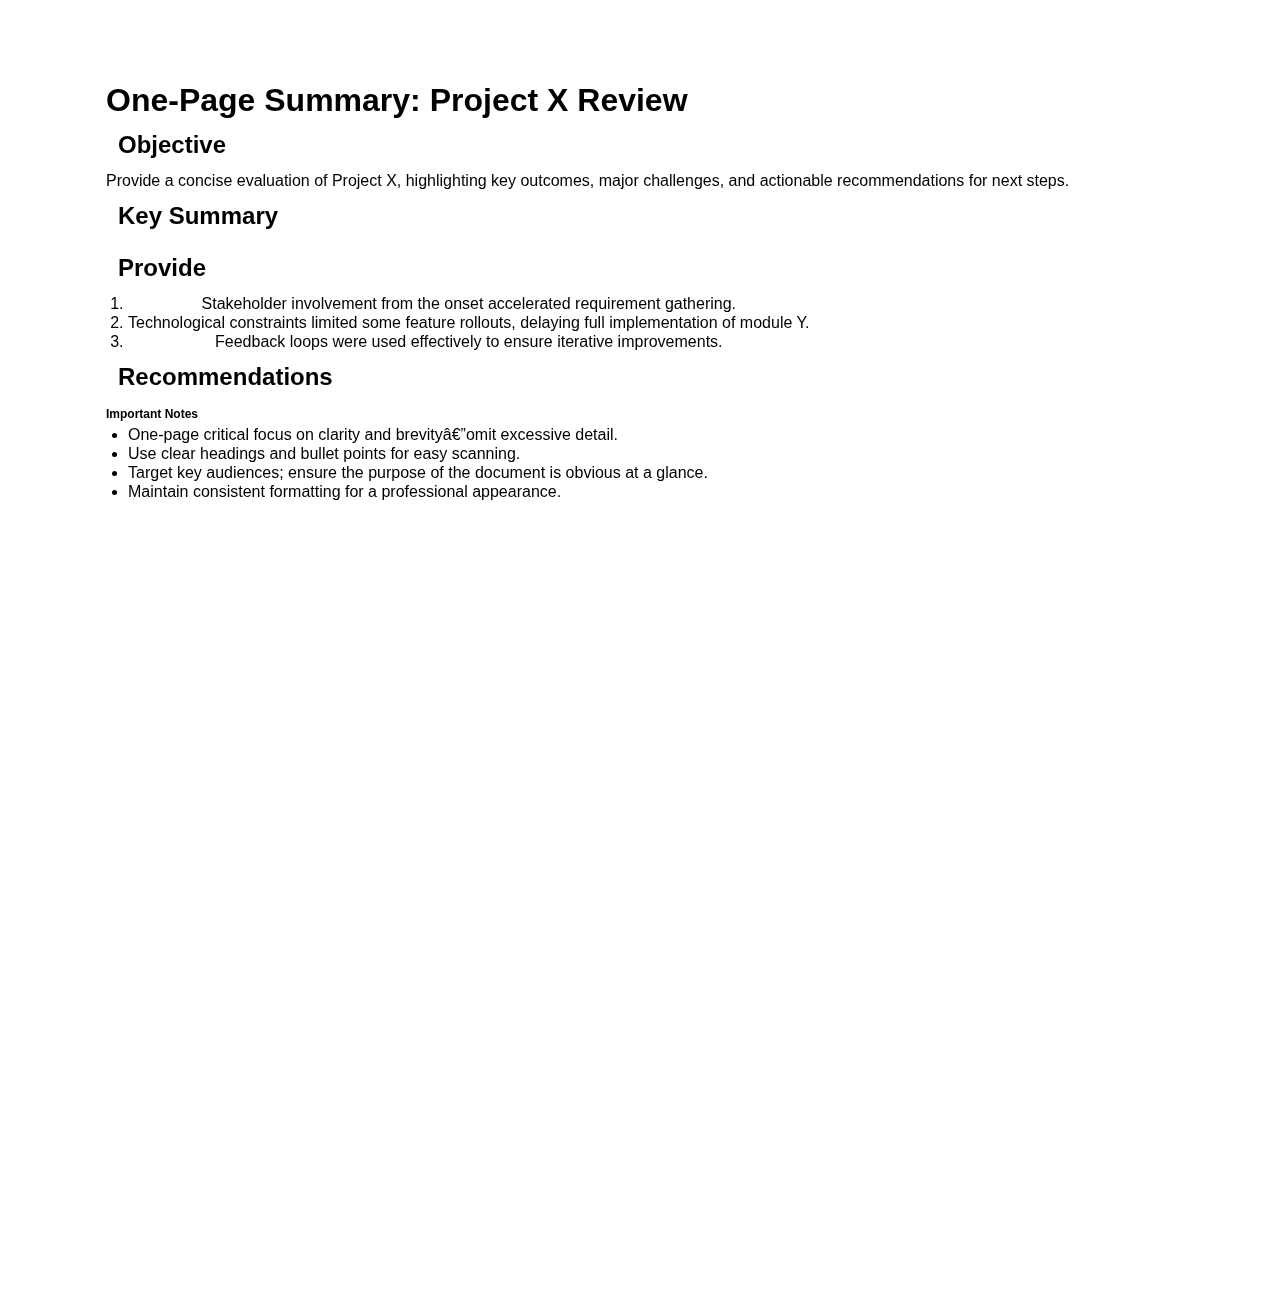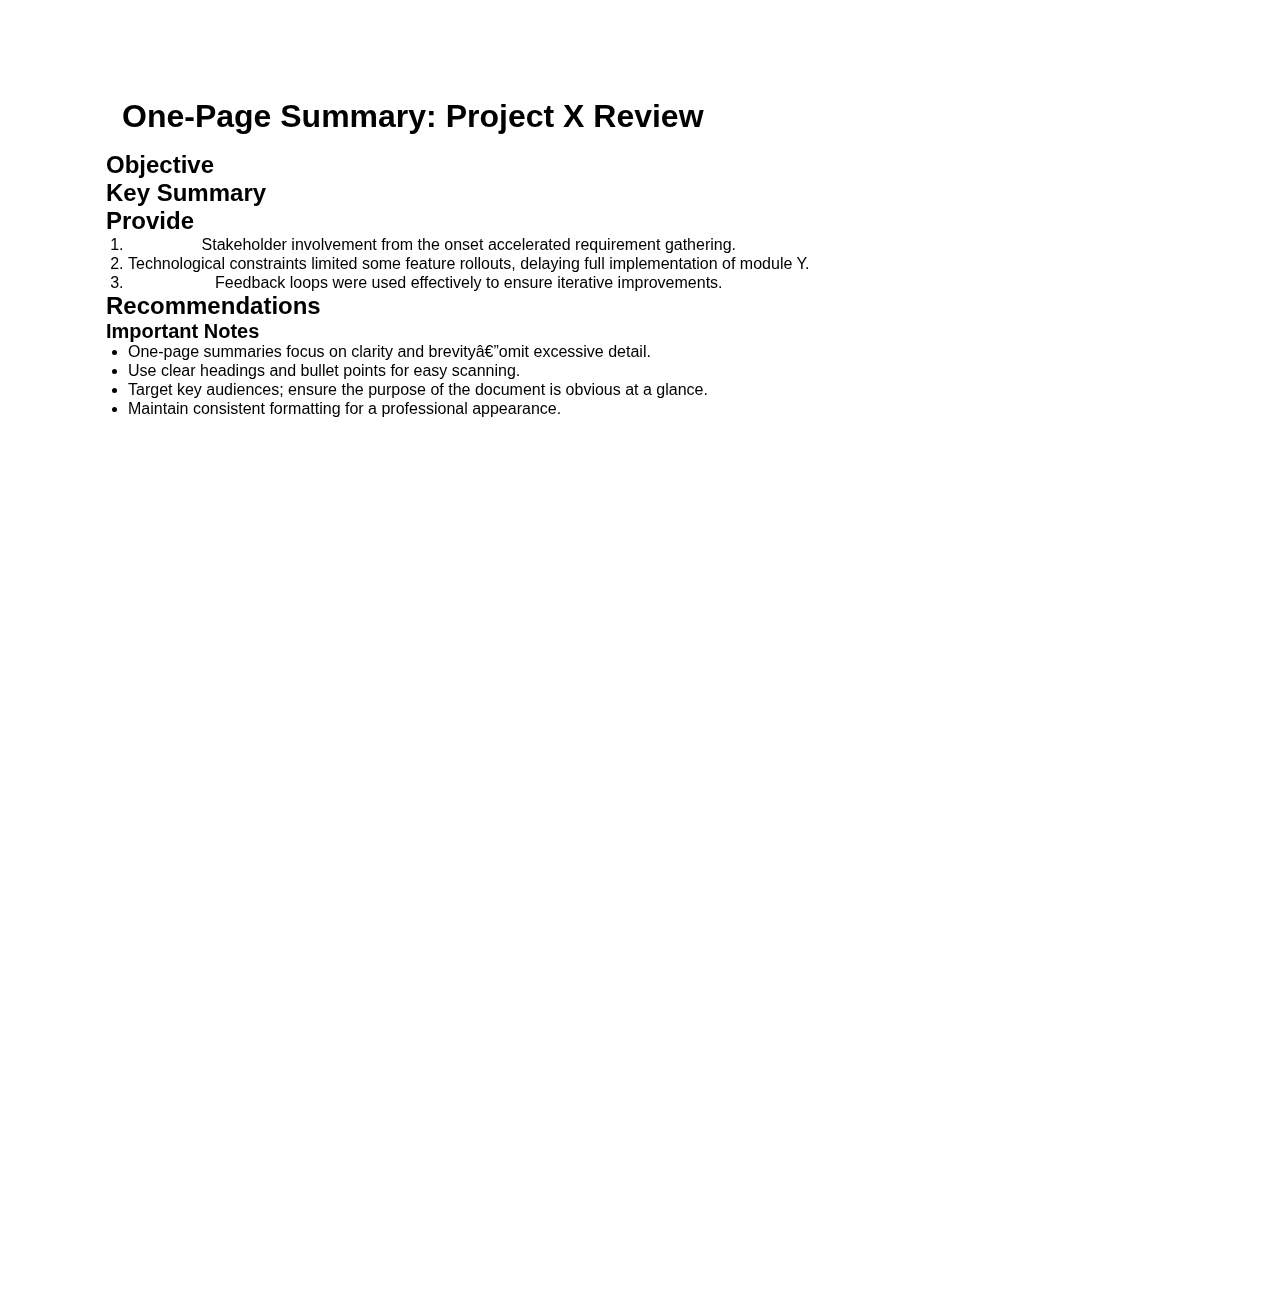--- a/index.html
+++ b/index.html
@@ -17,30 +17,30 @@
     background: #ffffff;
     padding: 82px 66px 0 106px;
     display: flex;
     flex-direction: column;
     align-items: flex-start;
   }
   .doc h1 {
     font-size: 32px;
     line-height: 37px;
     font-weight: bold;
-    margin: 16px;
+    margin: 0;
   }
   .doc h2 {
     font-size: 24px;
     line-height: 28px;
     font-weight: bold;
-    margin: 0;
+    margin: 12px;
   }
   .doc h3 {
-    font-size: 20px;
+    font-size: 12px;
     line-height: 22px;
     font-weight: bold;
     margin: 0;
   }
   .doc p {
     margin: 0;
     line-height: 19px;
   }
   .doc ul, .doc ol {
     margin: 0;
@@ -62,33 +62,34 @@
   .m-notes-ul      { margin-top: 7px; }
 </style>
 </head>
 <body>
 
 <div class="doc">
 
   <h1>One-Page Summary: Project X Review</h1>
 
   <h2 class="m-objective-h">Objective</h2>
+  <p class="m-objective-p">Provide a concise evaluation of Project X, highlighting key outcomes, major challenges, and actionable recommendations for next steps.</p>
 
   <h2 class="m-keypoints-h">Key Summary</h2>
 
   <h2 class="m-findings-h">Provide</h2>
   <ol class="m-findings-ol">
     <li>Stakeholder involvement from the onset accelerated requirement gathering.</li>
     <li>Technological constraints limited some feature rollouts, delaying full implementation of module Y.</li>
     <li>Feedback loops were used effectively to ensure iterative improvements.</li>
   </ol>
 
   <h2 class="m-recs-h">Recommendations</h2>
 
   <h3 class="m-notes-h">Important Notes</h3>
   <ul class="m-notes-ul">
-    <li>One-page summaries focus on clarity and brevityâ€”omit excessive detail.</li>
+    <li>One-page critical focus on clarity and brevityâ€”omit excessive detail.</li>
     <li>Use clear headings and bullet points for easy scanning.</li>
     <li>Target key audiences; ensure the purpose of the document is obvious at a glance.</li>
     <li>Maintain consistent formatting for a professional appearance.</li>
   </ul>
 
 </div>
 
 </body></html>

